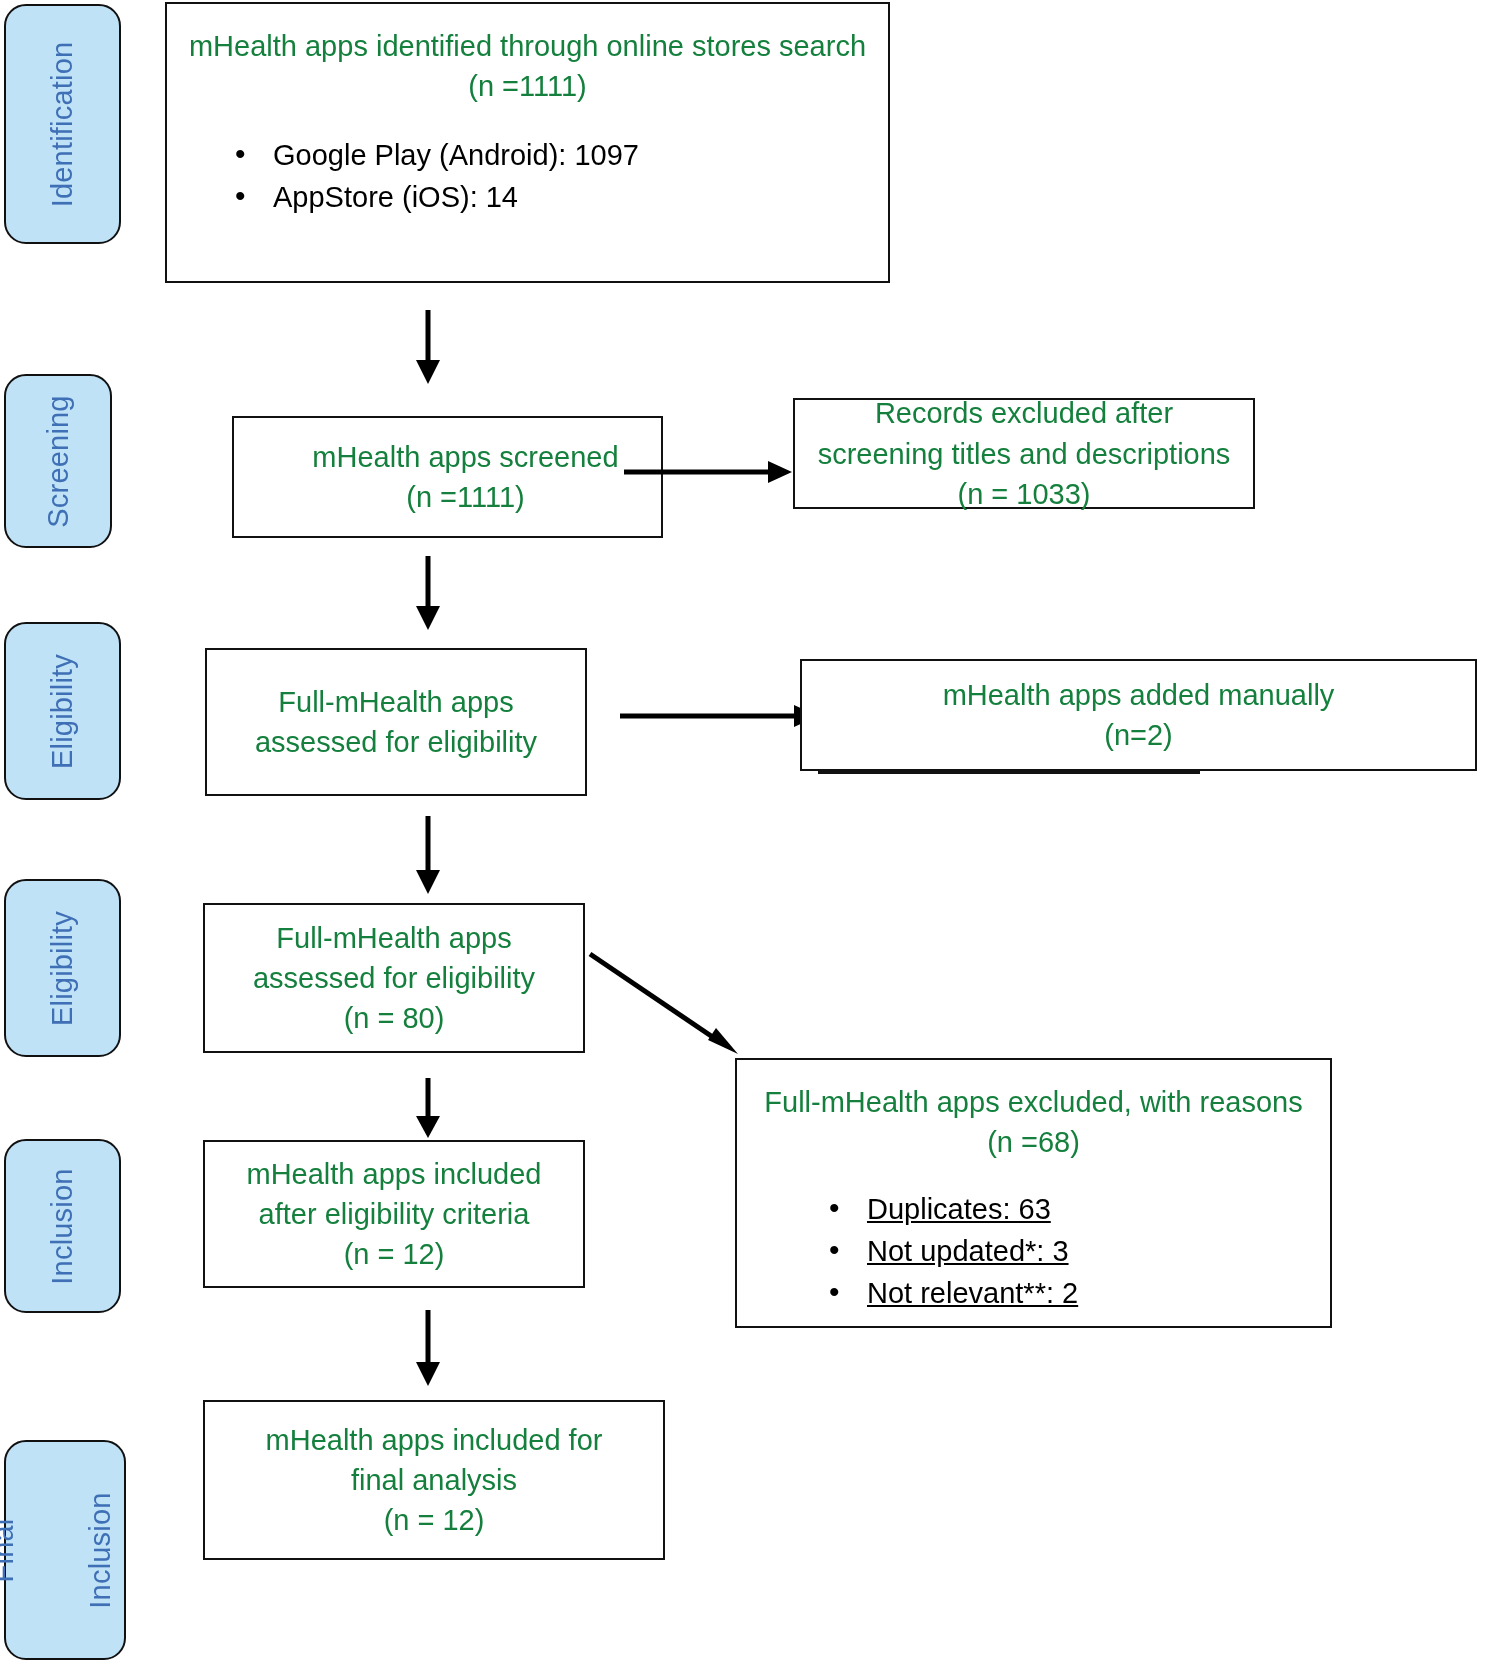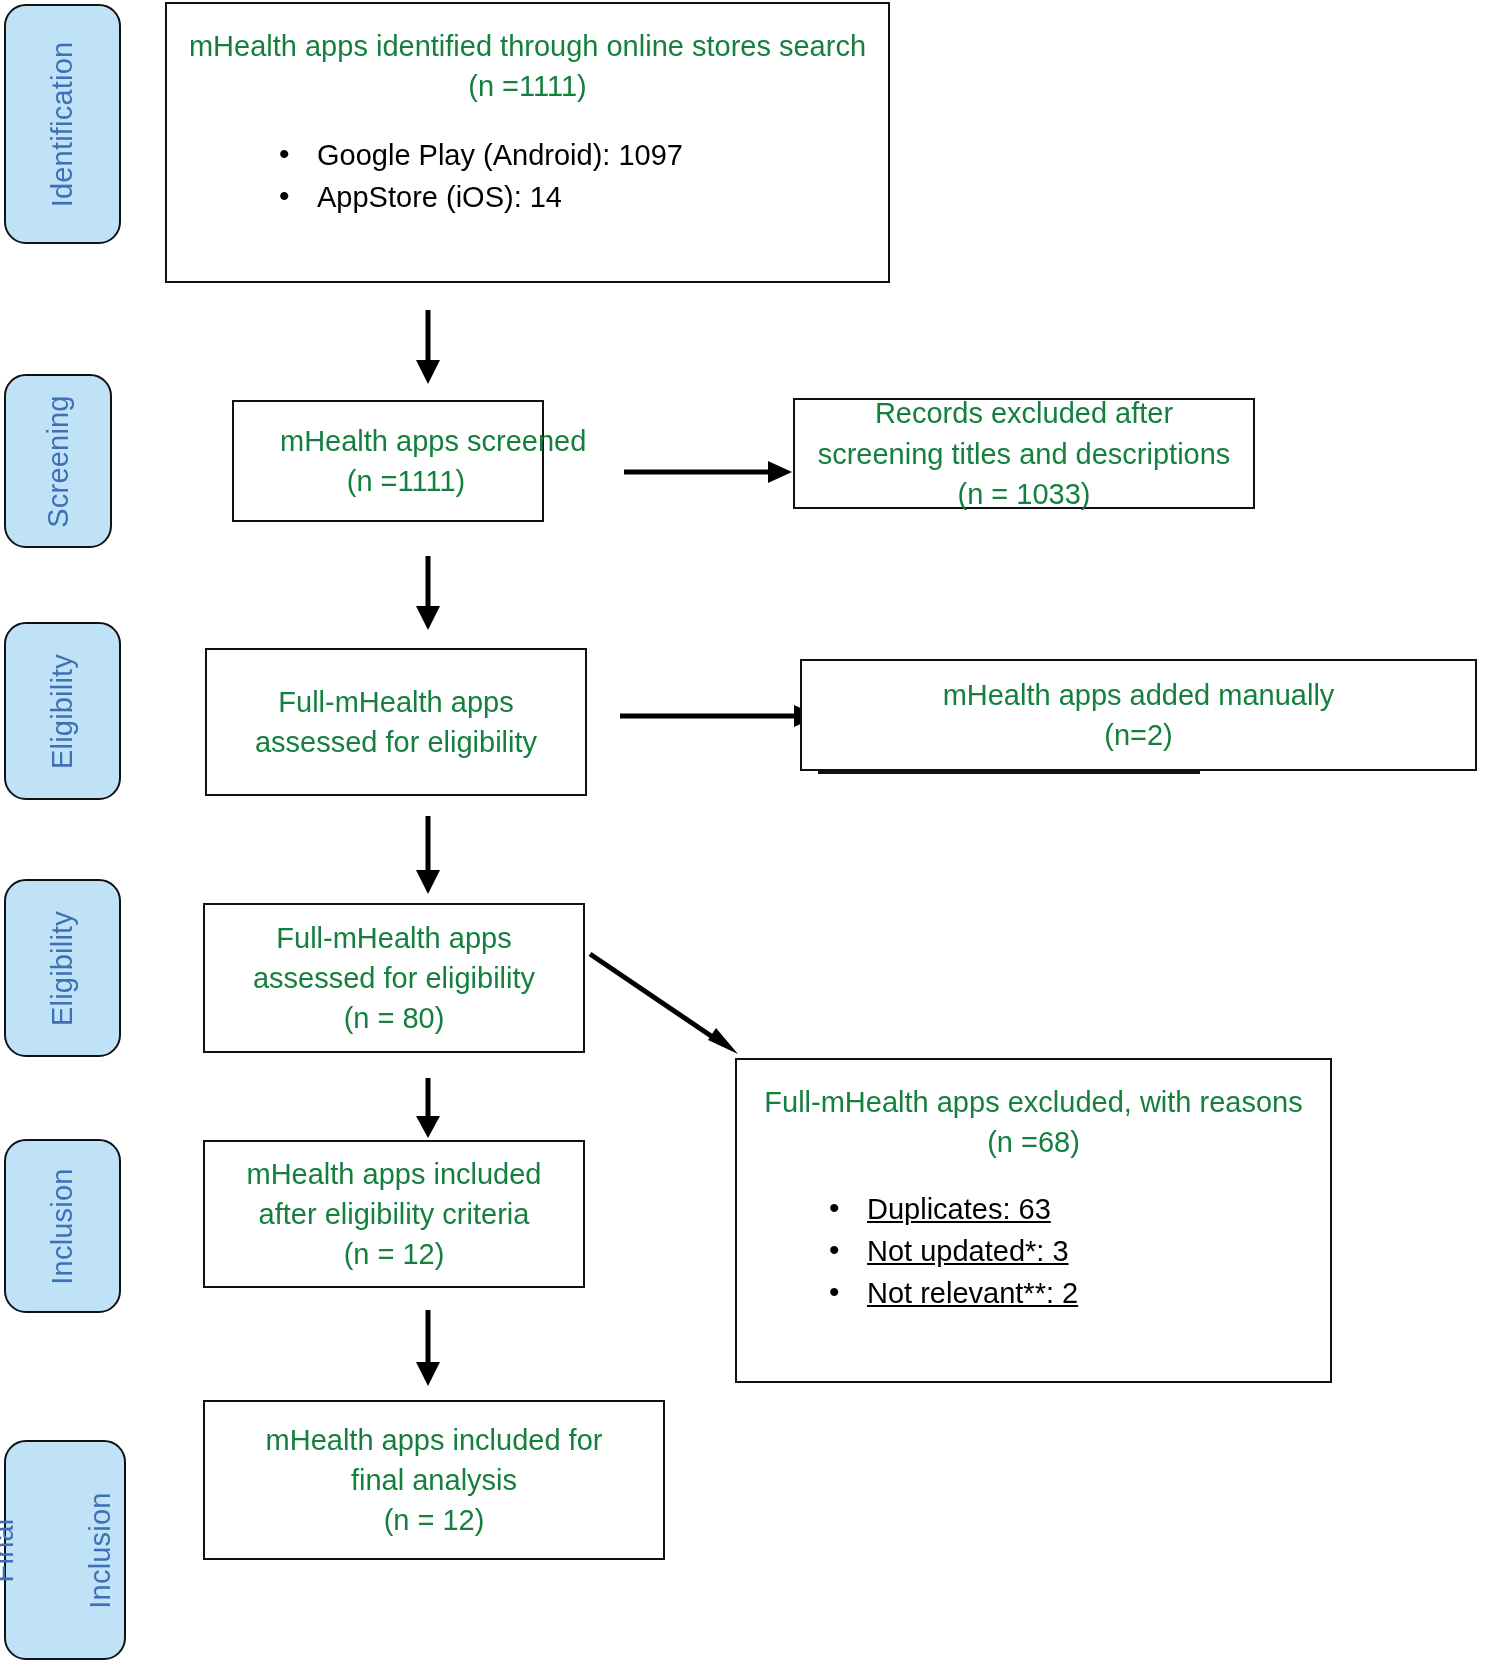--- a/index.html
+++ b/index.html
@@ -138,36 +138,36 @@
   <div class="stage-pill two-line" style="left:4px; top:1440px; width:122px; height:220px;">
     <span class="pill-text">Final</span>
     <span class="pill-text">Inclusion</span>
   </div>
 
   <div class="node-box" style="left:165px; top:2px; width:725px; height:281px; padding-top:22px;">
     <div class="box-lines">
       <span class="ln">mHealth apps identified through online stores search</span>
       <span class="ln">(n =1111)</span>
     </div>
-    <div class="bl-wrap" style="margin-top:28px;margin-left:44px;">
+    <div class="bl-wrap" style="margin-top:28px;">
       <ul class="bullet-list">
         <li>Google Play (Android): 1097</li>
         <li>AppStore (iOS): 14</li>
       </ul>
     </div>
   </div>
 
   <div class="v-arrow" style="left:408px; top:310px; width:40px; height:76px;">
     <svg width="40" height="76" viewBox="0 0 40 76">
       <line class="arrow-line" x1="20" y1="0" x2="20" y2="56"></line>
       <polygon class="arrow-head" points="20,74 8,50 32,50"></polygon>
     </svg>
   </div>
 
-  <div class="node-box center-v" style="left:232px; top:400px; width:312px; height:122px;padding-left:36px;">
+  <div class="node-box center-v" style="left:232px; top:416px; width:431px; height:122px;padding-left:36px;">
     <div class="box-lines">
       <span class="ln">mHealth apps screened</span>
       <span class="ln">(n =1111)</span>
     </div>
   </div>
 
   <div class="h-arrow" style="left:624px; top:452px; width:170px; height:40px;">
     <svg width="170" height="40" viewBox="0 0 170 40">
       <line class="arrow-line" x1="0" y1="20" x2="148" y2="20"></line>
       <polygon class="arrow-head" points="168,20 144,9 144,31"></polygon>
@@ -227,21 +227,21 @@
     </div>
   </div>
 
   <div class="diag-arrow" style="left:588px; top:950px; width:160px; height:120px;">
     <svg width="160" height="120" viewBox="0 0 160 120">
       <line class="arrow-line" x1="2" y1="4" x2="132" y2="92"></line>
       <polygon class="arrow-head" points="150,104 120,90 128,78"></polygon>
     </svg>
   </div>
 
-  <div class="node-box" style="left:735px; top:1058px; width:597px; height:325px; padding-top:22px;">
+  <div class="node-box" style="left:735px; top:1058px; width:597px; height:270px; padding-top:22px;">
     <div class="box-lines">
       <span class="ln">Full-mHealth apps excluded, with reasons</span>
       <span class="ln">(n =68)</span>
     </div>
     <div class="bl-wrap-wide" style="margin-top:26px;text-decoration:underline;">
       <ul class="bullet-list">
         <li>Duplicates: 63</li>
         <li>Not updated*: 3</li>
         <li>Not relevant**: 2</li>
       </ul>

